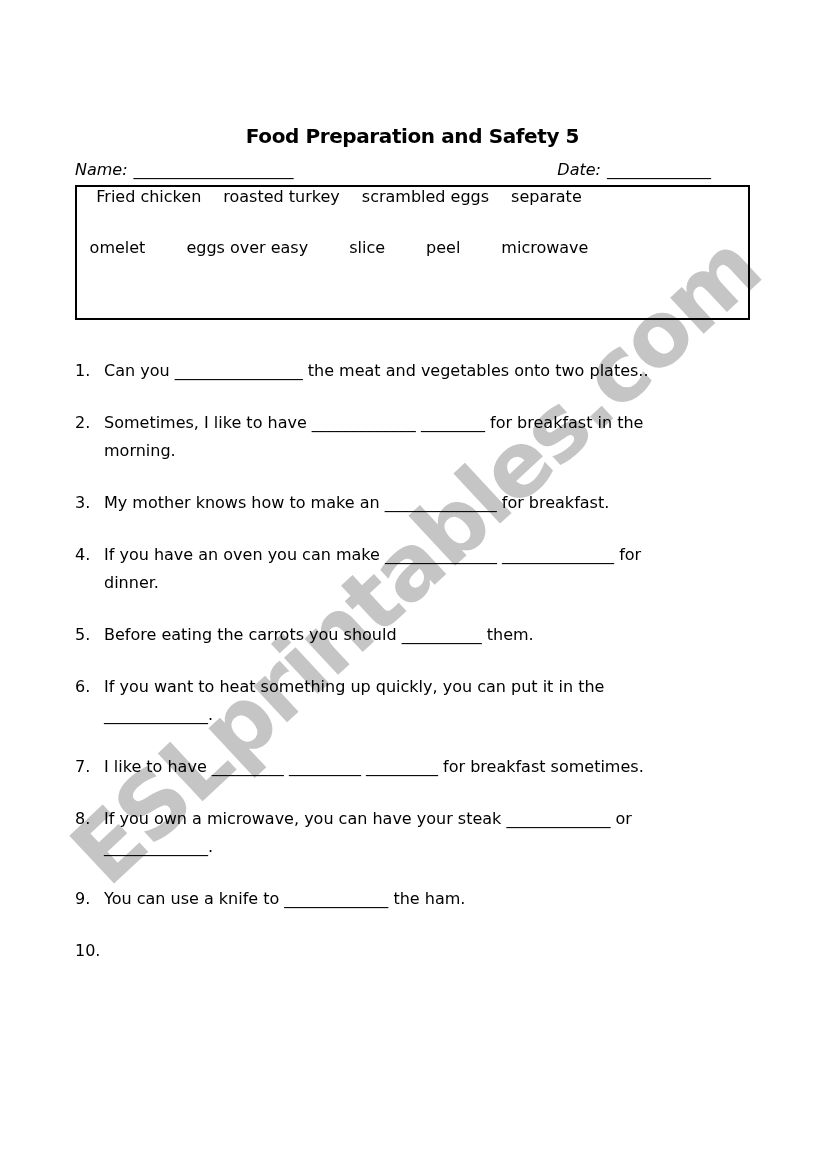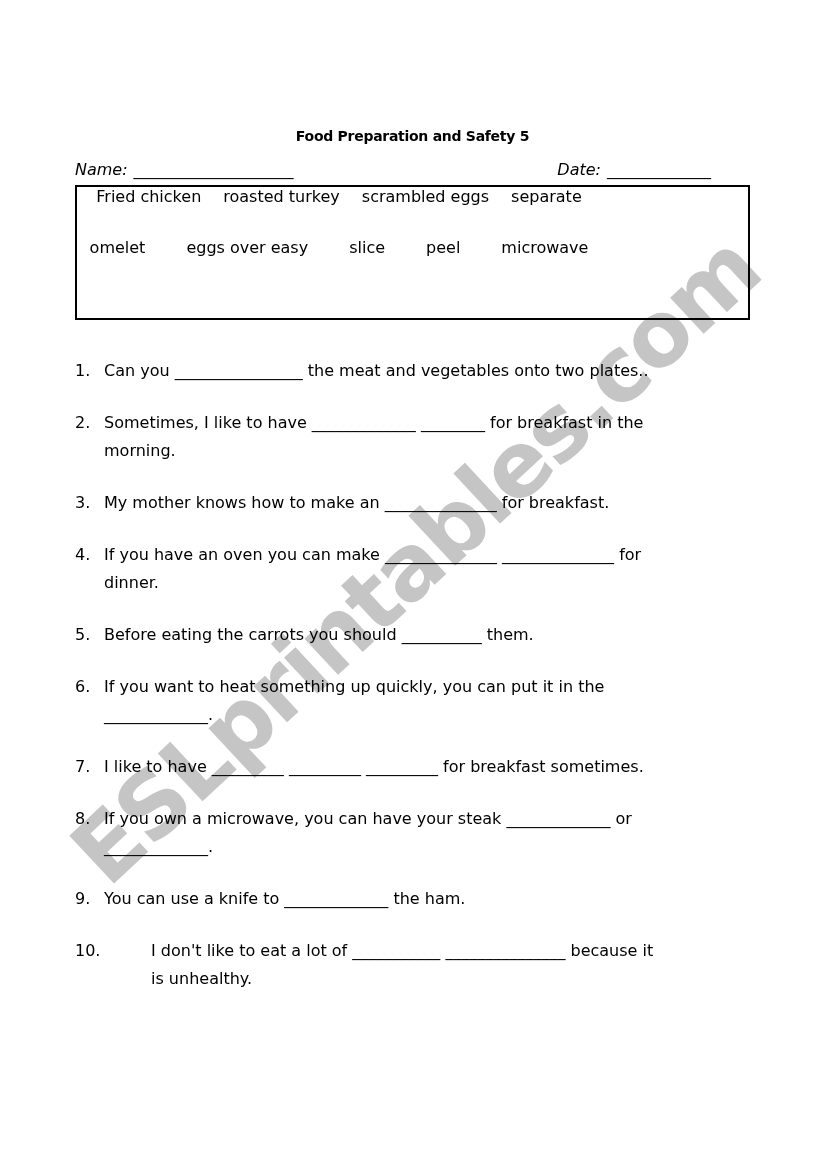--- a/index.html
+++ b/index.html
@@ -27,21 +27,21 @@
   }
   .content {
     position: absolute;
     left: 75px;
     top: 124px;
     width: 675px;
     z-index: 1;
   }
   .title {
     margin: 0 0 10px 0;
-    font-size: 14px;
+    font-size: 20px;
     line-height: 24px;
     font-weight: bold;
     text-align: center;
     letter-spacing: -0.02em;
   }
   .name-date {
     display: flex;
     align-items: baseline;
     font-size: 16px;
     line-height: 24px;
@@ -167,19 +167,17 @@
       </div>
 
       <div class="question">
         <span class="q-num">9.</span>
         <span class="q-text">You can use a knife to _____________ the ham.</span>
       </div>
 
       <div class="question">
         <span class="q-num">10.</span>
         <span class="tab-spacer"></span>
-        <span class="q-text">I don't like to eat a lot of ___________ _______________ because it
-is unhealthy.</span>
       </div>
 
     </div>
   </div>
 </div>
 
 </body></html>

